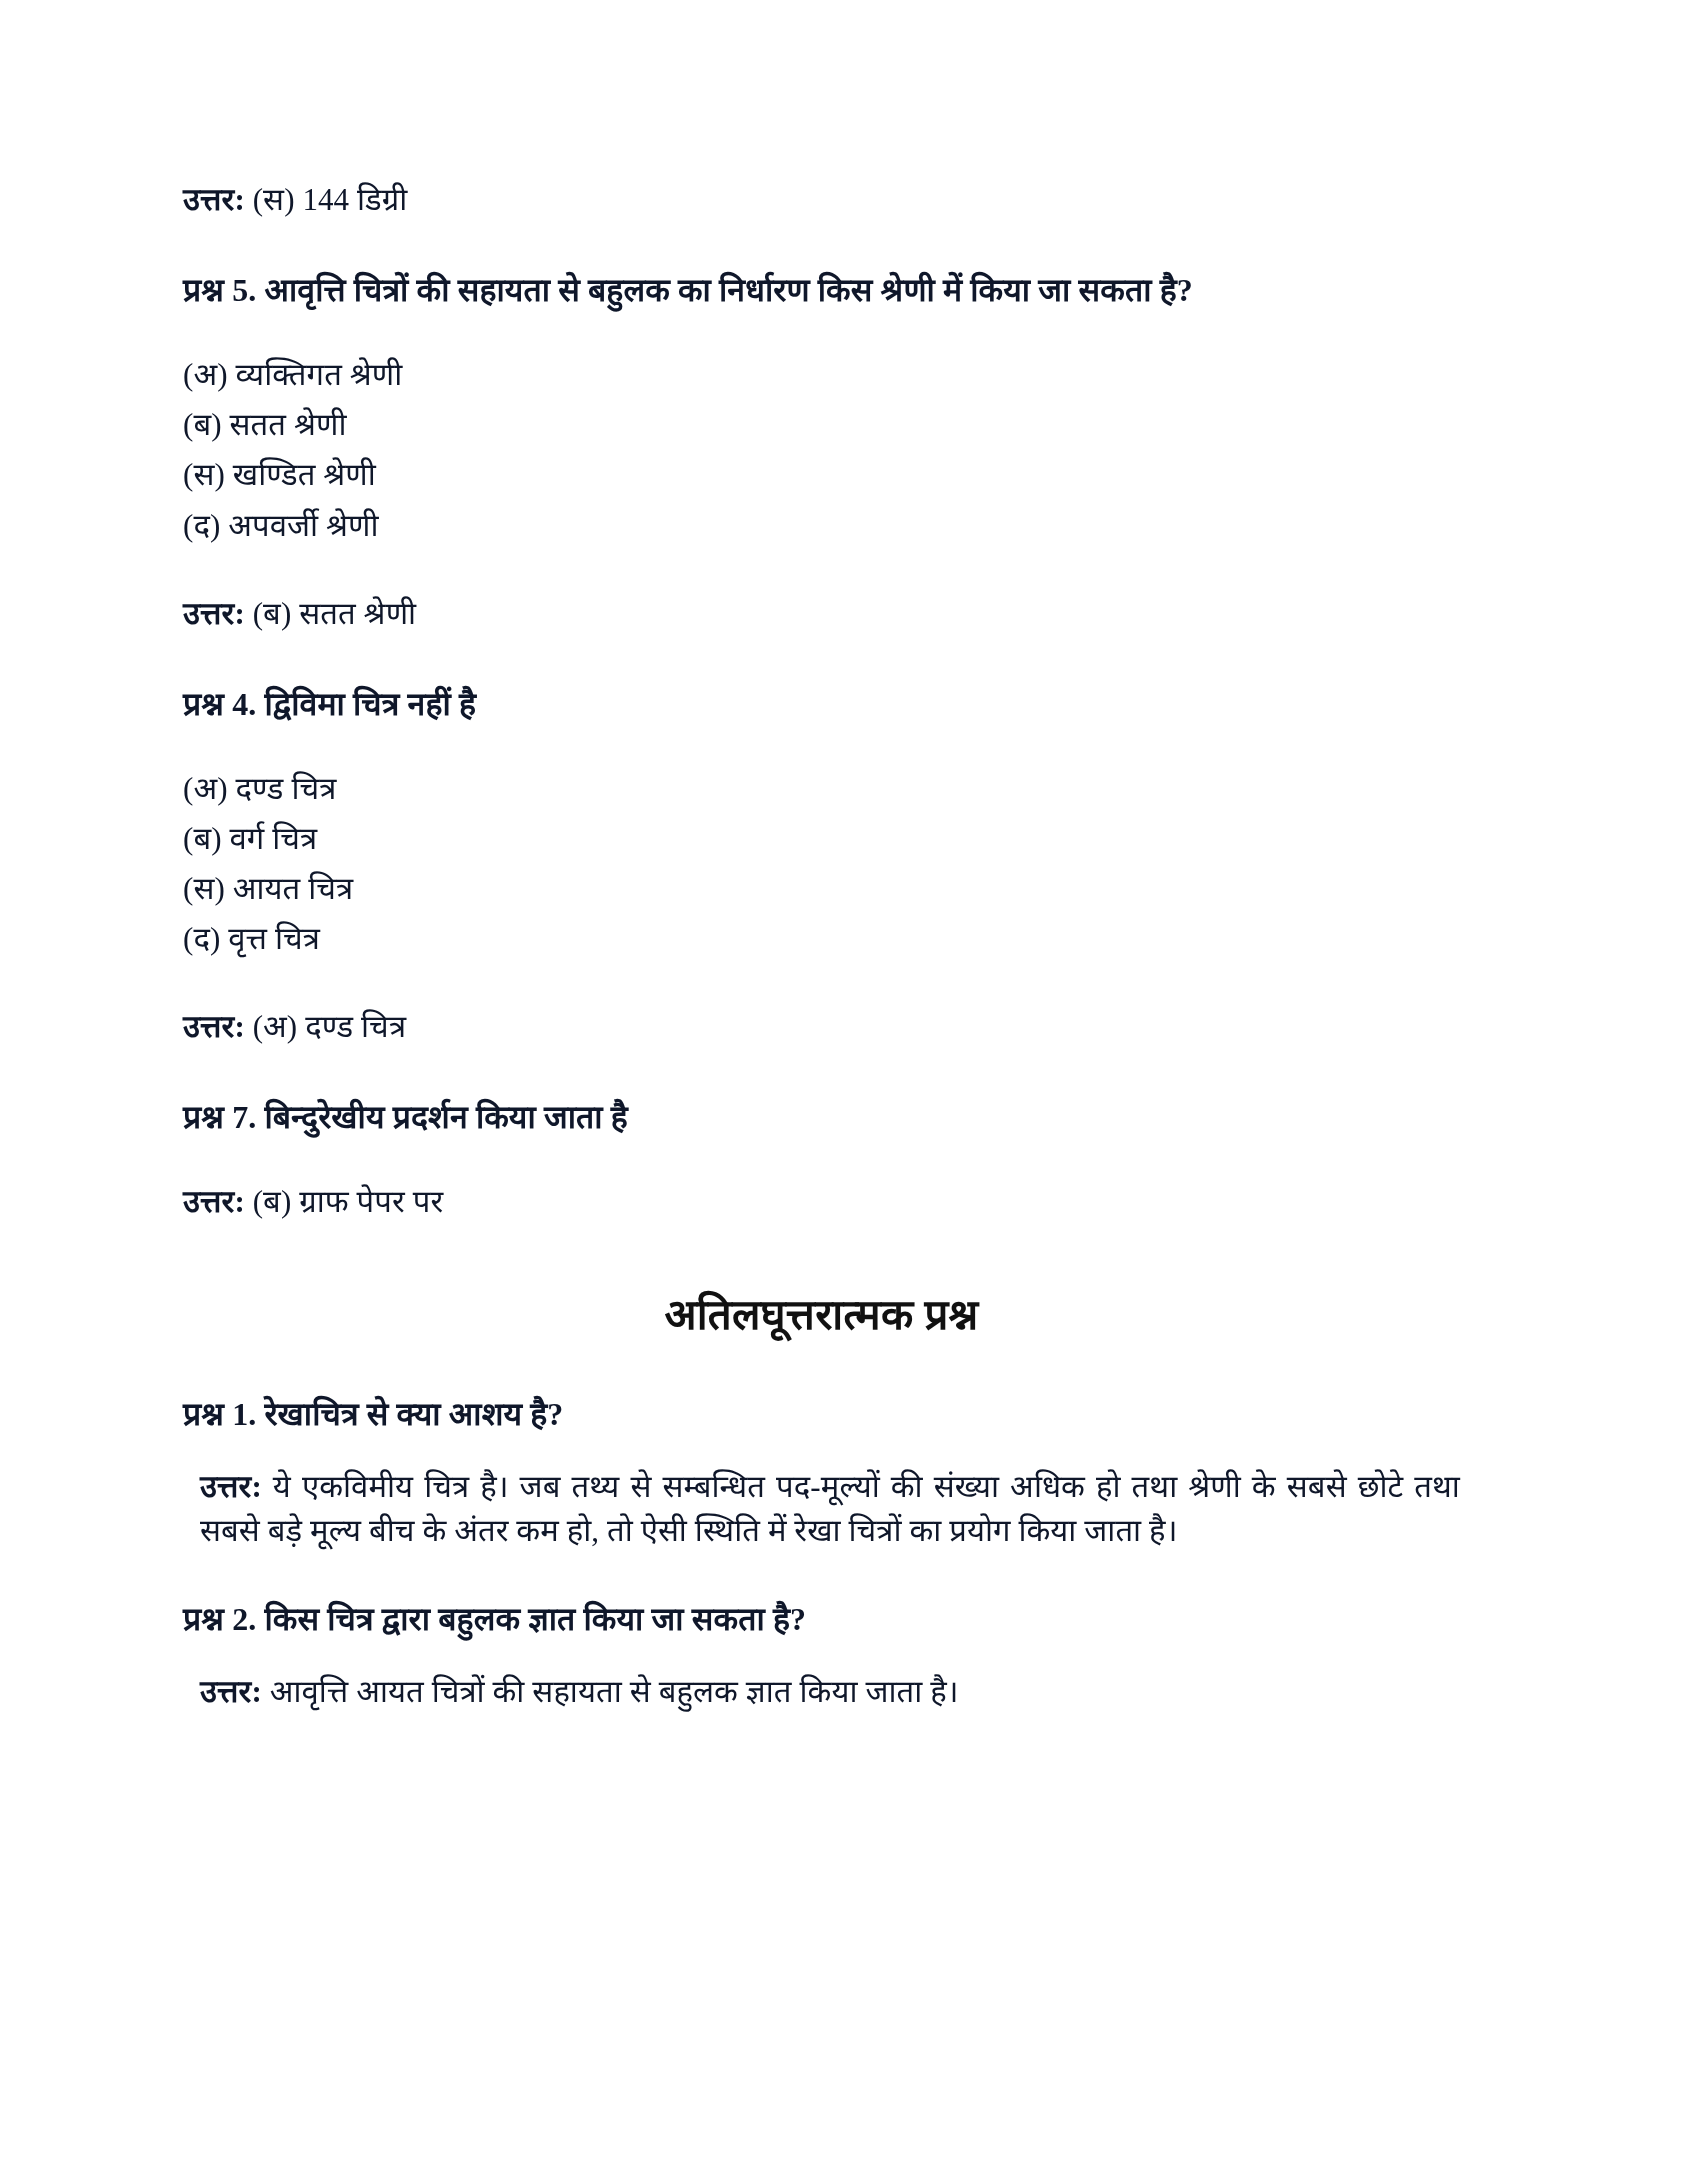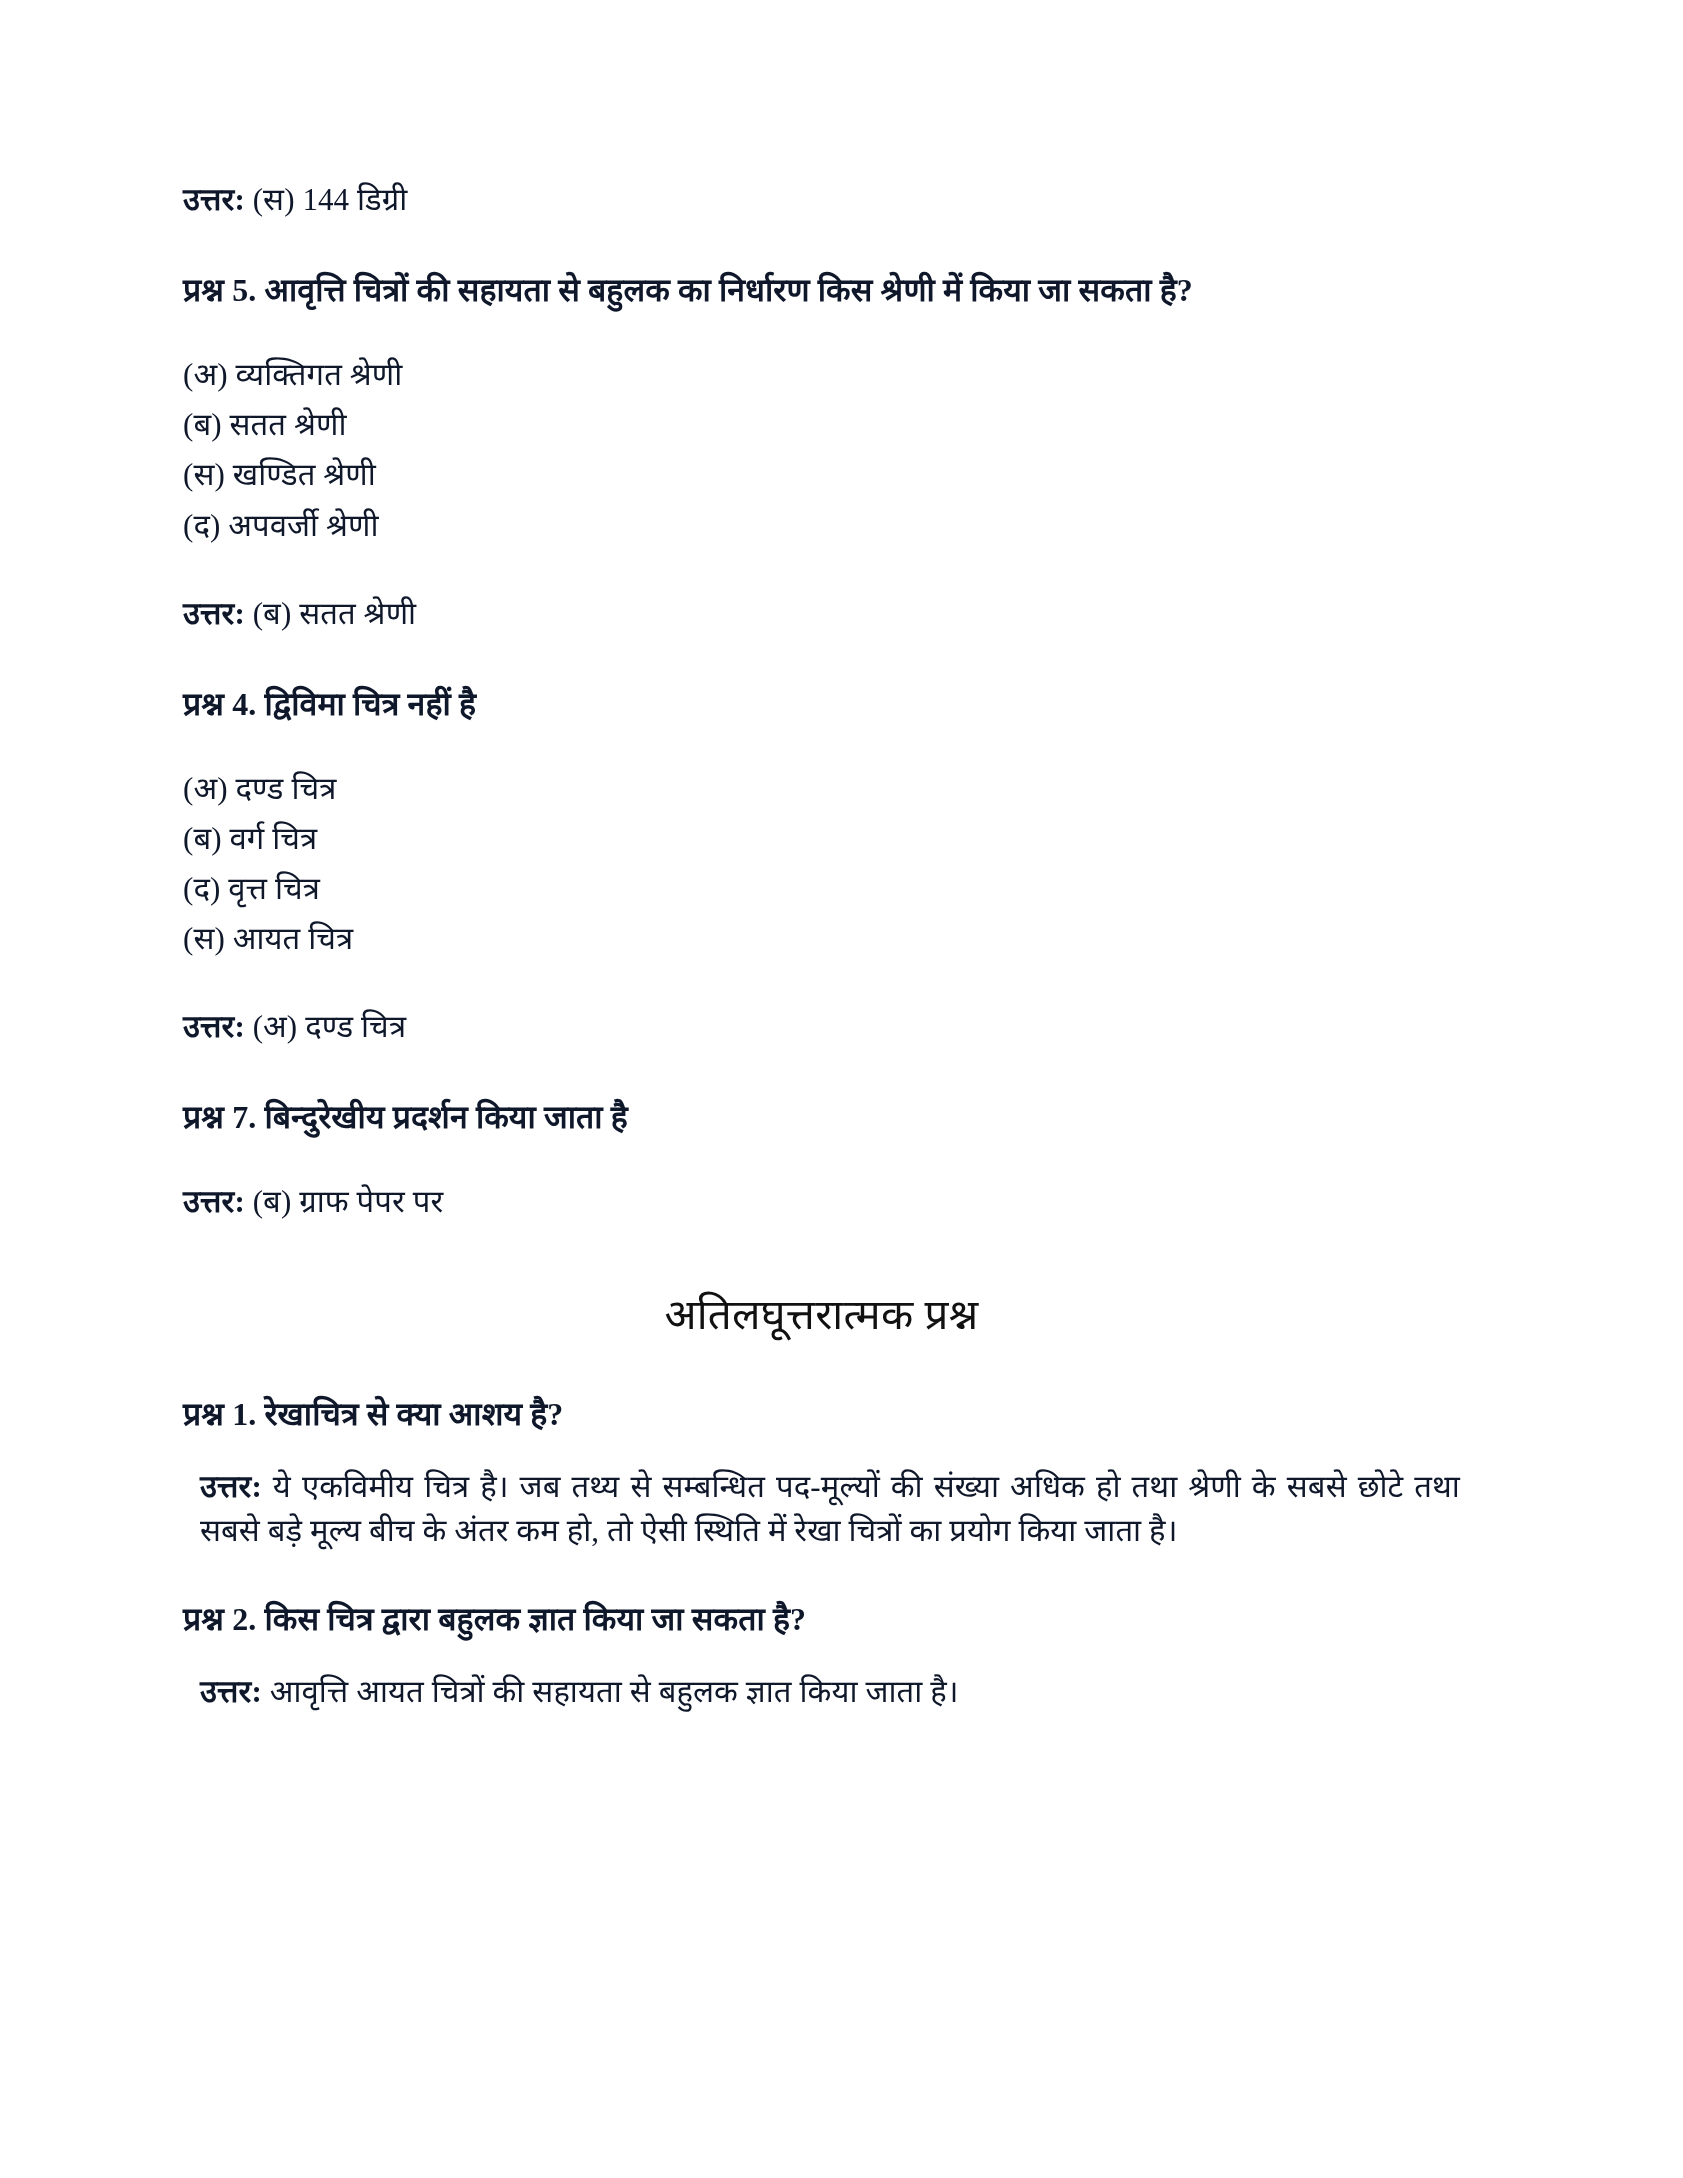--- a/index.html
+++ b/index.html
@@ -56,21 +56,21 @@
     margin: 0 0 44px 0;
   }
   .option-line {
     margin: 0 0 6px 0;
   }
   .option-line:last-child {
     margin-bottom: 0;
   }
 
   .section-heading {
-    font-weight: 400;
+    font-weight: 700;
     font-size: 42px;
     text-align: center;
     margin: 59px 0 51px 0;
     letter-spacing: 0.3px;
   }
 
   .qa-block {
     margin-bottom: 0;
   }
 
@@ -101,22 +101,22 @@
         <p class="option-line">(द) अपवर्जी श्रेणी</p>
       </div>
       <p class="answer-line"><span class="lbl">उत्तर:</span><span> (ब) सतत श्रेणी</span></p>
     </div>
 
     <div class="qa-block">
       <p class="question-line">प्रश्न 4. द्विविमा चित्र नहीं है</p>
       <div class="options">
         <p class="option-line">(अ) दण्ड चित्र</p>
         <p class="option-line">(ब) वर्ग चित्र</p>
+        <p class="option-line">(स) आयत चित्र</p>
         <p class="option-line">(द) वृत्त चित्र</p>
-        <p class="option-line">(स) आयत चित्र</p>
       </div>
       <p class="answer-line"><span class="lbl">उत्तर:</span><span> (अ) दण्ड चित्र</span></p>
     </div>
 
     <div class="qa-block">
       <p class="question-line">प्रश्न 7. बिन्दुरेखीय प्रदर्शन किया जाता है</p>
       <p class="answer-line"><span class="lbl">उत्तर:</span><span> (ब) ग्राफ पेपर पर</span></p>
     </div>
 
     <h2 class="section-heading">अतिलघूत्तरात्मक प्रश्न</h2>

